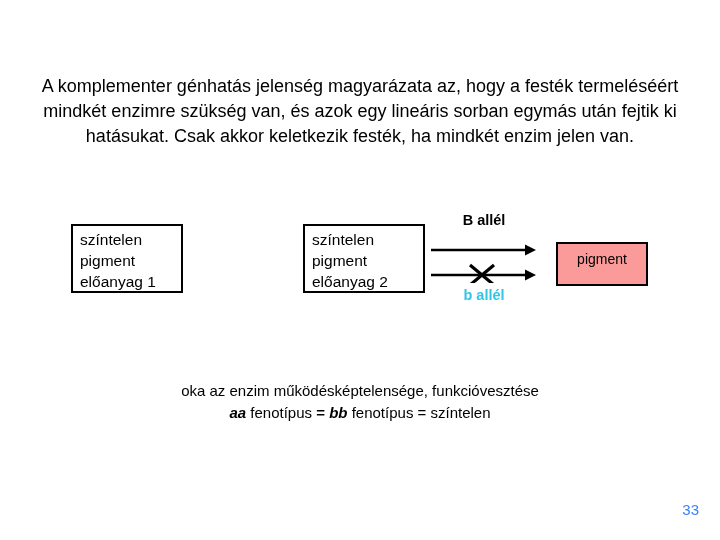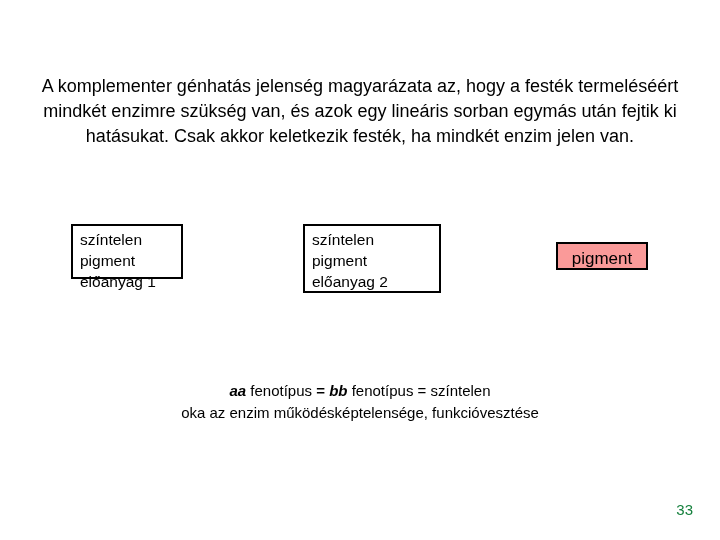--- a/index.html
+++ b/index.html
@@ -40,33 +40,33 @@
   .pbox {
     position: absolute;
     border: 2px solid #000000;
     box-sizing: border-box;
     font-size: 15.5px;
     line-height: 21px;
     color: #000000;
     padding: 3px 6px 3px 7px;
     background: #ffffff;
   }
-  .pbox-1 { left: 71px;  top: 19px; width: 112px; height: 55px; }
-  .pbox-2 { left: 303px; top: 19px; width: 138px; height: 69px; }
+  .pbox-1 { left: 71px;  top: 19px; width: 112px; height: 69px; }
+  .pbox-2 { left: 303px; top: 19px; width: 122px; height: 69px; }
 
   .product-box {
     position: absolute;
     left: 556px;
     top: 37px;
     width: 92px;
-    height: 28px;
+    height: 44px;
     border: 2px solid #000000;
     box-sizing: border-box;
     background: #fa9a99;
-    font-size: 17px;
+    font-size: 14px;
     line-height: 30px;
     text-align: center;
     color: #000000;
   }
 
   
   .arrows { position: absolute; top: 0; height: 115px; }
   .arrows-a { left: 190px; width: 105px; }
   .arrows-b { left: 428px; width: 112px; }
 
@@ -107,40 +107,54 @@
     font-size: 15px;
     line-height: 22px;
     color: #000000;
   }
   .conclusion b { font-weight: bold; }
   .conclusion i { font-style: italic; font-weight: bold; }
 
   
   .page-number {
     position: absolute;
-    right: 27px;
+    right: 21px;
     bottom: 22px;
     font-size: 15px;
-    color: #15803d;
+    color: #3b82f6;
   }
 </style>
 </head>
 <body>
 
 <div class="intro">A komplementer génhatás jelenség magyarázata az, hogy a festék termeléséért mindkét enzimre szükség van, és azok egy lineáris sorban egymás után fejtik ki hatásukat. Csak akkor keletkezik festék, ha mindkét enzim jelen van.</div>
 
 <div class="diagram">
 
   <div class="pbox pbox-1">színtelen pigment előanyag 1</div>
 
 
   <div class="pbox pbox-2">színtelen pigment előanyag 2</div>
 
+  <div class="arrows arrows-b">
+    <div class="allele-top">B allél</div>
+
+    <svg class="arrow-svg" width="112" height="50" viewBox="0 0 112 50">
+      <line x1="3" y1="17" x2="99" y2="17" stroke="#000000" stroke-width="2.6"></line>
+      <polygon points="97,11.5 108,17 97,22.5" fill="#000000"></polygon>
+      <line x1="3" y1="42" x2="99" y2="42" stroke="#000000" stroke-width="2.6"></line>
+      <polygon points="97,36.5 108,42 97,47.5" fill="#000000"></polygon>
+      <line x1="42" y1="32" x2="66" y2="52" stroke="#000000" stroke-width="3.2"></line>
+      <line x1="66" y1="32" x2="42" y2="52" stroke="#000000" stroke-width="3.2"></line>
+    </svg>
+
+    <div class="allele-bottom">b allél</div>
+  </div>
 
   <div class="product-box">pigment</div>
 </div>
 
 <div class="conclusion">
+  <div>oka az enzim működésképtelensége, funkcióvesztése</div>
   <div><i>aa</i><span> fenotípus </span><b>=</b><span> </span><i>bb</i><span> fenotípus = színtelen</span></div>
-  <div>oka az enzim működésképtelensége, funkcióvesztése</div>
 </div>
 
 <div class="page-number">33</div>
 
 </body></html>

